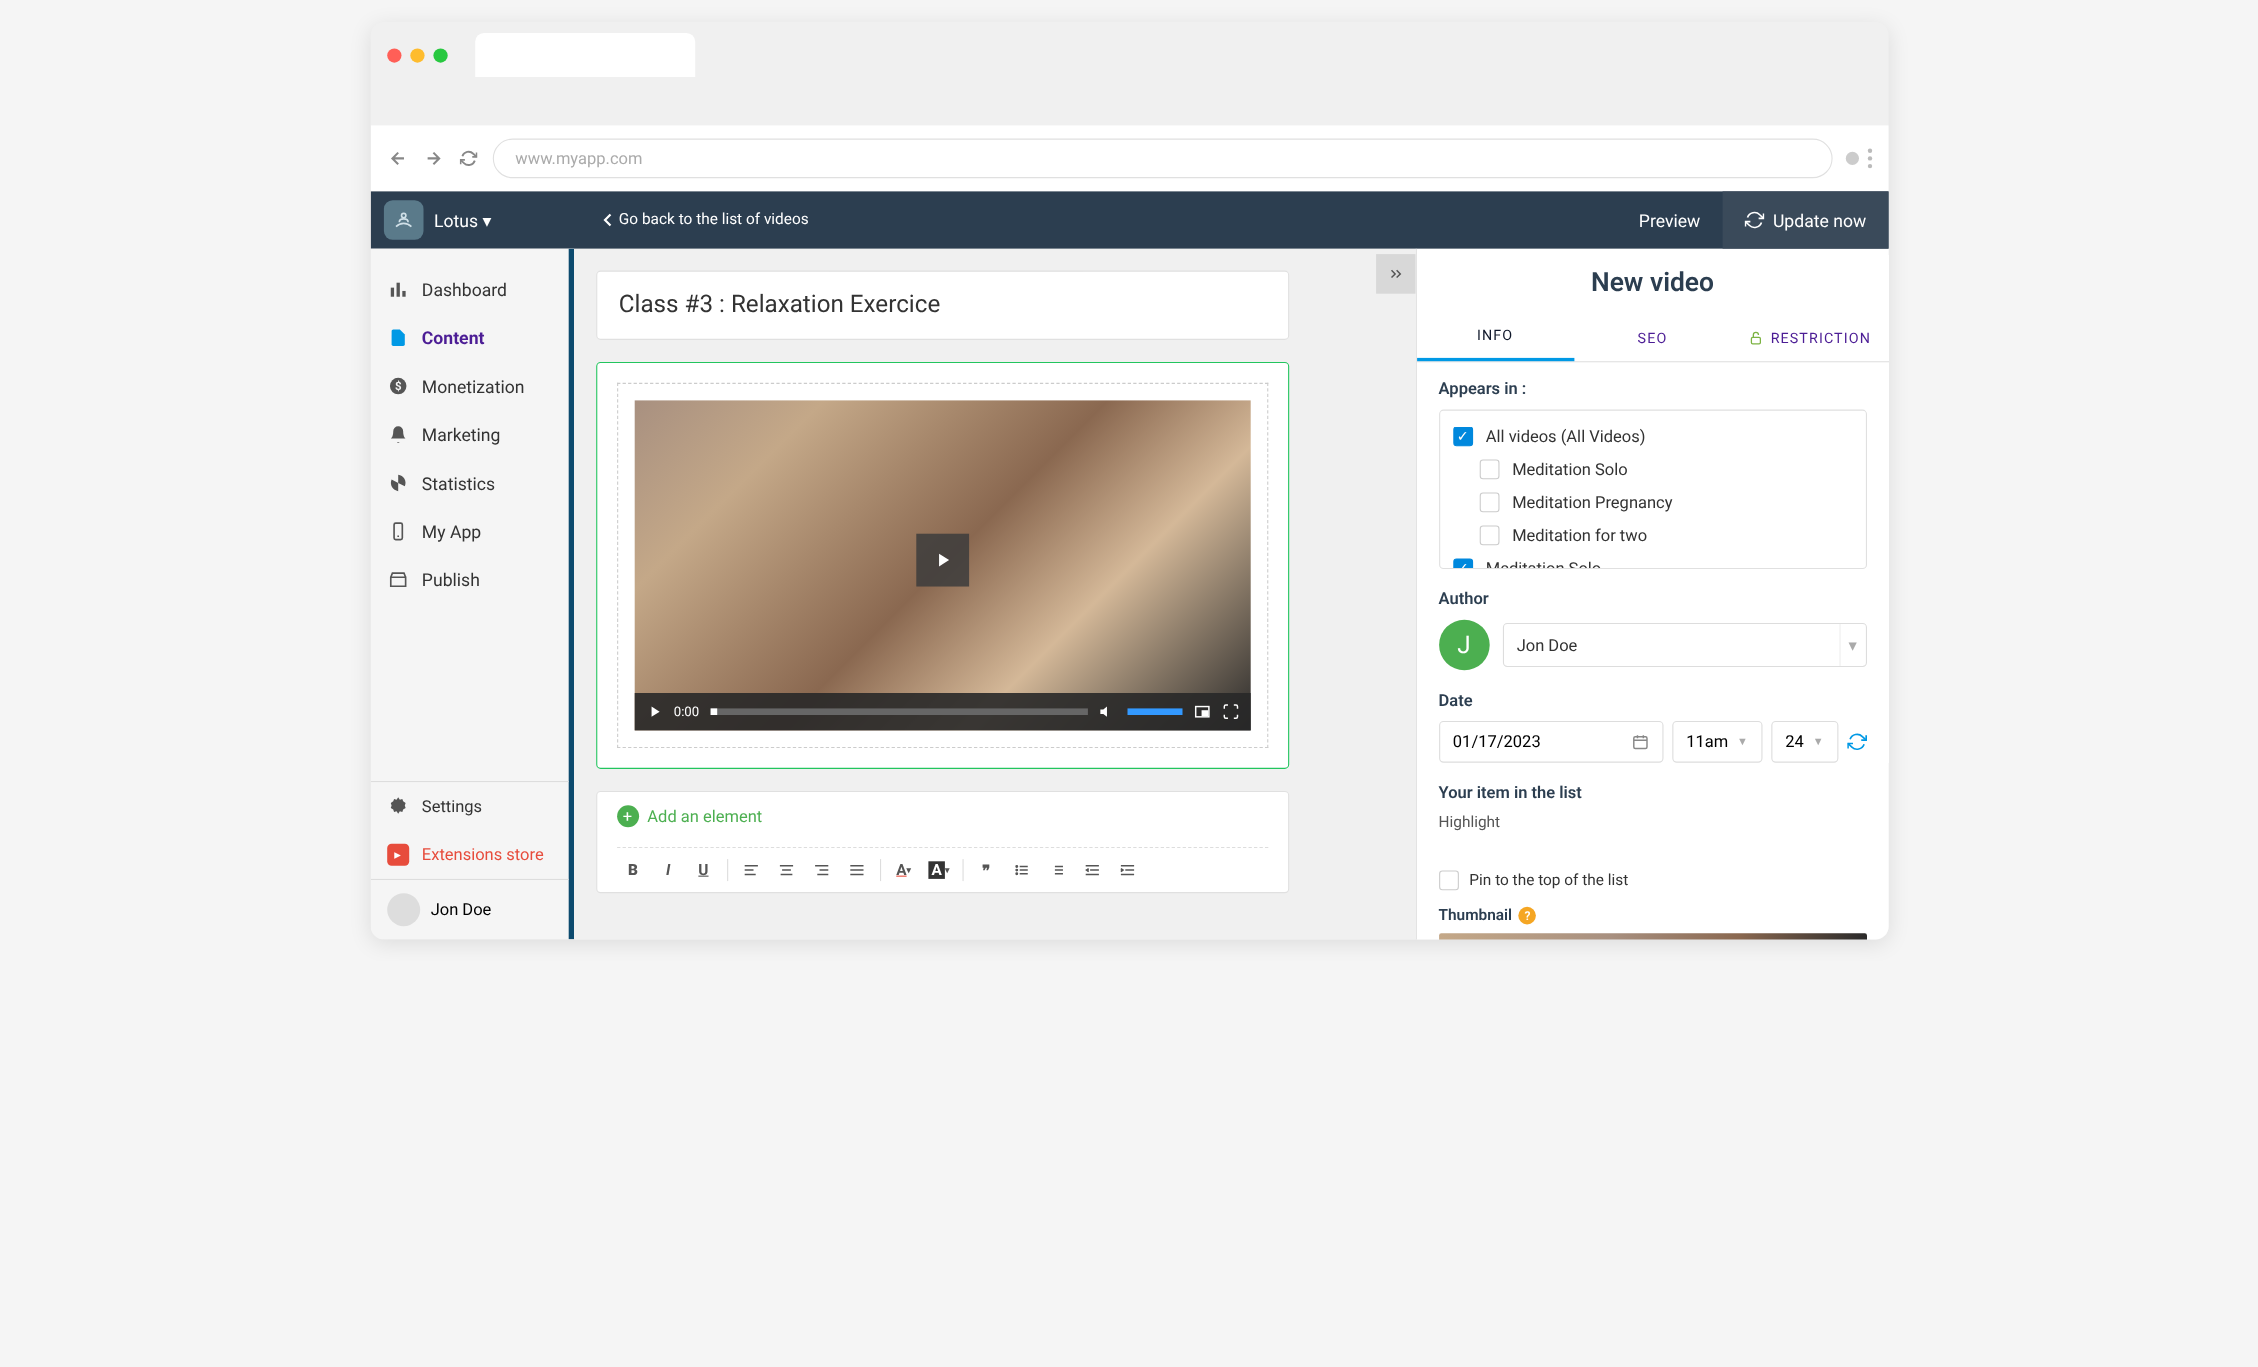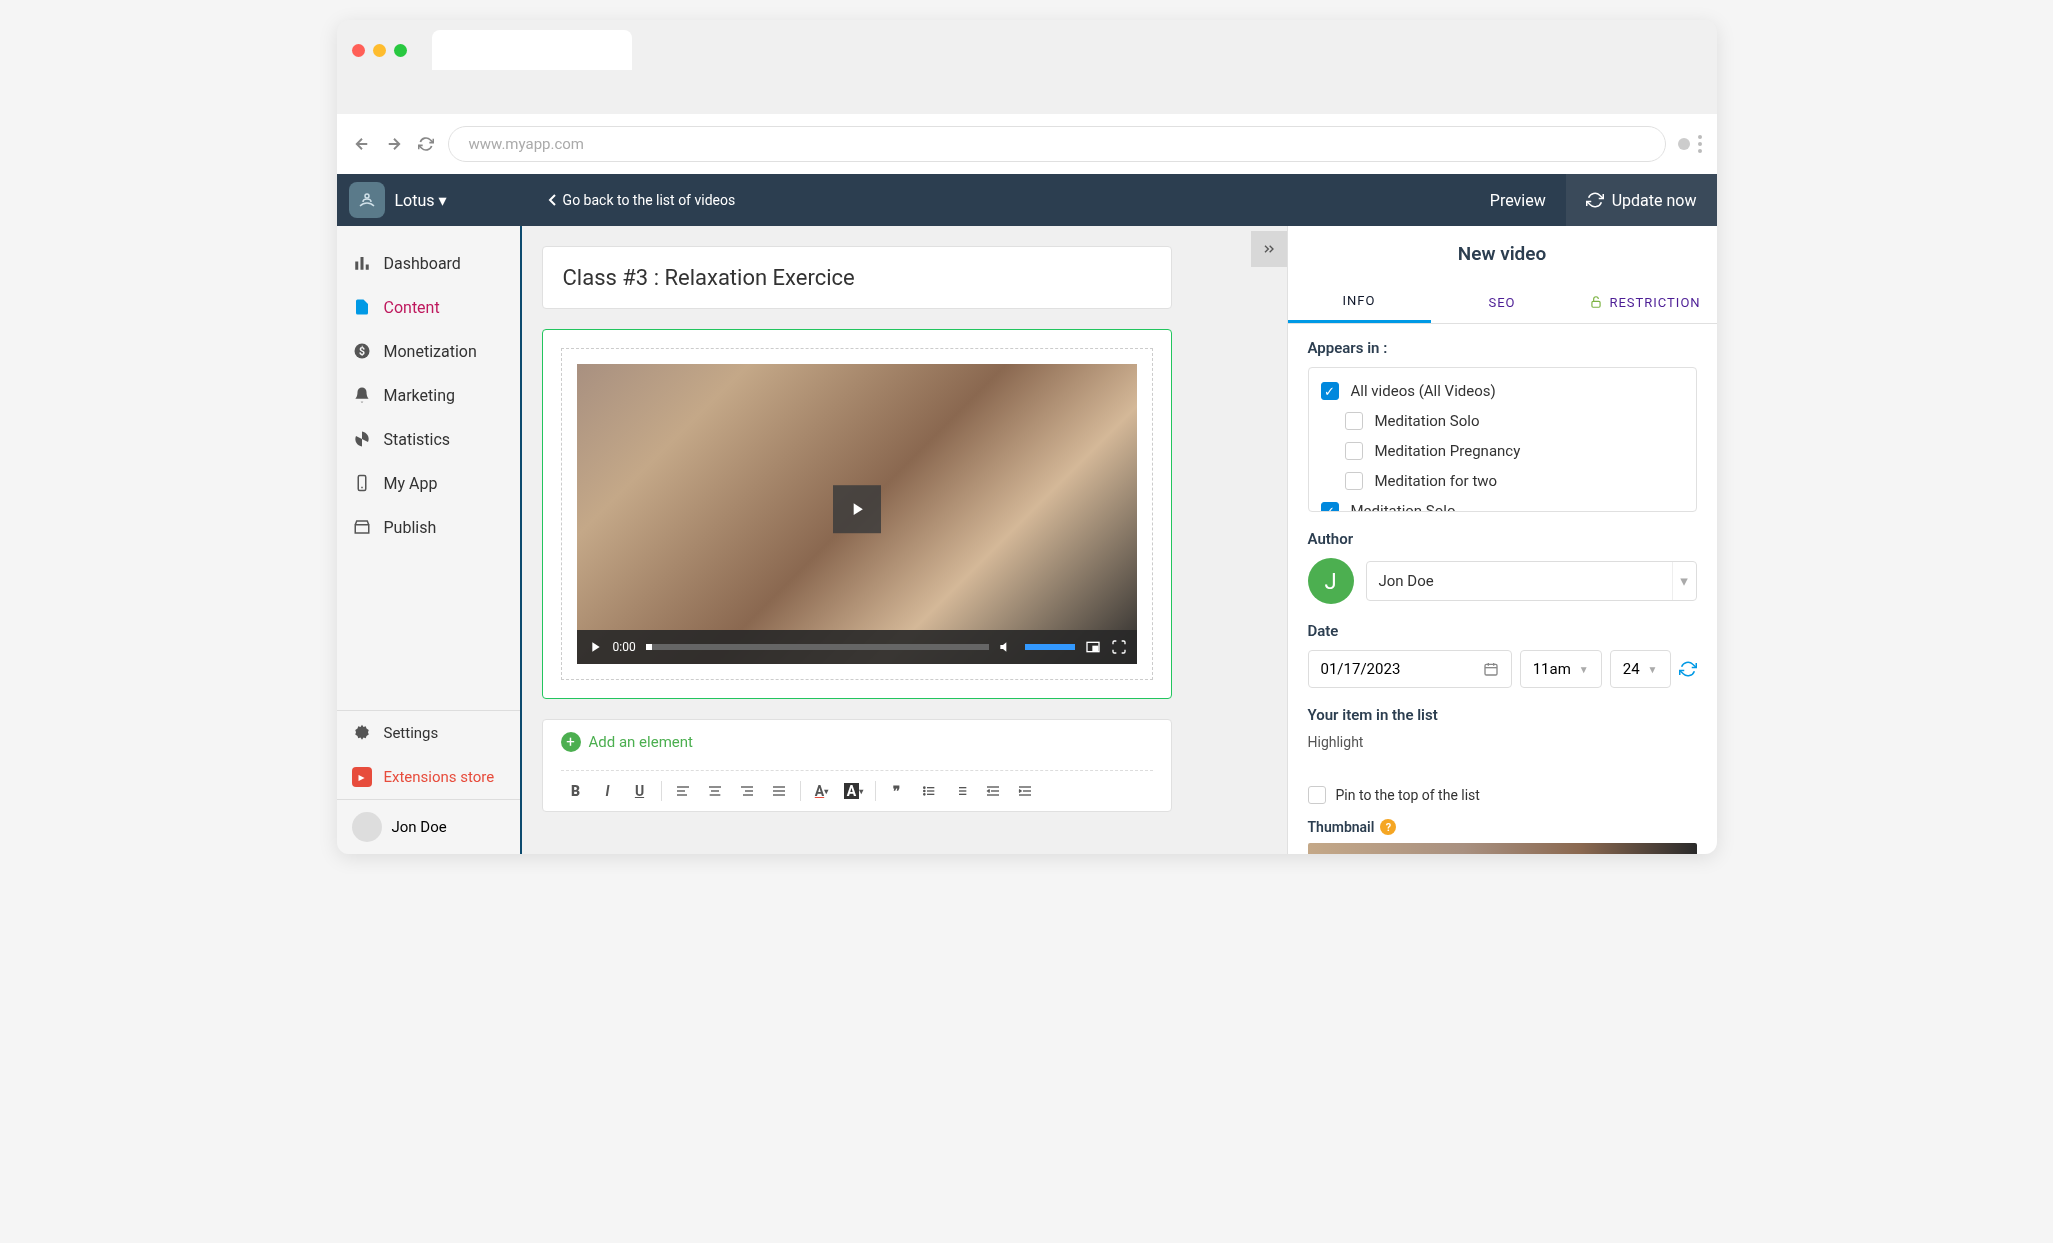--- a/index.html
+++ b/index.html
@@ -24,24 +24,24 @@
 .app { display: flex; flex-direction: column; height: 680px; }
 .topbar { background: #2c3e50; color: #fff; display: flex; align-items: center; padding: 0 0 0 12px; height: 52px; }
 .app-logo { width: 36px; height: 36px; background: #5a7a8a; border-radius: 8px; display: flex; align-items: center; justify-content: center; font-size: 20px; color: #d0e0e8; }
 .app-name { margin-left: 10px; font-size: 16px; display: flex; align-items: center; gap: 4px; }
 .back-link { margin-left: 100px; display: flex; align-items: center; gap: 6px; font-size: 14px; cursor: pointer; }
 .topbar-spacer { flex: 1; }
 .preview-btn { font-size: 16px; padding: 0 20px; cursor: pointer; }
 .update-btn { background: #3a4a5a; height: 52px; display: flex; align-items: center; gap: 8px; padding: 0 20px; font-size: 16px; cursor: pointer; }
 
 .body-row { display: flex; flex: 1; overflow: hidden; }
-.sidebar { width: 185px; background: #f5f5f5; border-right: 2px solid #0c4a6e; display: flex; flex-direction: column; }
+.sidebar { width: 185px; background: #f5f5f5; border-right: 5px solid #0c4a6e; display: flex; flex-direction: column; }
 .nav-list { flex: 1; padding-top: 15px; }
 .nav-item { display: flex; align-items: center; gap: 12px; padding: 12px 15px; font-size: 16px; color: #333; cursor: pointer; }
-.nav-item.active { color: #be185d; font-weight: 400; }
+.nav-item.active { color: #4c1d95; font-weight: 700; }
 .nav-icon { width: 20px; height: 20px; display: flex; align-items: center; justify-content: center; color: #555; }
 .nav-item.active .nav-icon { color: #0099e5; }
 .sidebar-bottom { border-top: 1px solid #ddd; }
 .sidebar-bottom .nav-item { font-size: 15px; }
 .ext-store { color: #e74c3c; }
 .ext-icon { background: #e74c3c; color: #fff; border-radius: 4px; width: 20px; height: 20px; font-size: 12px; display: flex; align-items: center; justify-content: center; }
 .user-row { border-top: 1px solid #ddd; display: flex; align-items: center; gap: 10px; padding: 12px 15px; font-size: 15px; }
 .avatar { width: 30px; height: 30px; background: #ddd; border-radius: 50%; }
 
 .main { flex: 1; background: #f0f0f0; padding: 20px; overflow: hidden; position: relative; }
@@ -56,21 +56,21 @@
 .progress-fill { position: absolute; left: 0; top: 0; height: 100%; width: 2%; background: #fff; }
 .volume-bar { width: 50px; height: 6px; background: #3399ff; }
 .add-element { background: #fff; border: 1px solid #e0e0e0; border-radius: 4px; padding: 12px 18px 8px; width: 630px; margin-top: 20px; display: flex; align-items: center; gap: 8px; color: #4caf50; font-size: 15px; flex-direction: column; align-items: flex-start; }
 .add-row { display: flex; align-items: center; gap: 8px; }
 .plus-icon { width: 20px; height: 20px; background: #4caf50; color: #fff; border-radius: 50%; display: flex; align-items: center; justify-content: center; font-size: 15px; }
 .editor-toolbar { display: flex; align-items: center; gap: 2px; padding: 8px 0 0; border-top: 1px dashed #ddd; margin-top: 10px; width: 100%; }
 .tb-btn { width: 30px; height: 24px; display: flex; align-items: center; justify-content: center; color: #555; font-weight: bold; font-size: 14px; cursor: pointer; }
 .tb-sep { width: 1px; height: 20px; background: #ddd; margin: 0 4px; }
 
 .right-panel { width: 430px; background: #fff; border-left: 1px solid #e0e0e0; display: flex; flex-direction: column; overflow-y: auto; }
-.panel-title { text-align: center; font-size: 19px; font-weight: 600; color: #2c3e50; padding: 16px 0; }
+.panel-title { text-align: center; font-size: 24px; font-weight: 600; color: #2c3e50; padding: 16px 0; }
 .panel-tabs { display: flex; border-bottom: 1px solid #e0e0e0; }
 .panel-tab { flex: 1; text-align: center; padding: 12px; font-size: 13px; letter-spacing: 1px; color: #4c1d95; cursor: pointer; display: flex; align-items: center; justify-content: center; gap: 6px; }
 .panel-tab.active { color: #0f172a; font-weight: 400; border-bottom: 3px solid #0099e5; }
 .panel-body { padding: 15px 20px; }
 .section-label { font-weight: 600; color: #2c3e50; font-size: 15px; margin-bottom: 10px; }
 .category-box { border: 1px solid #e0e0e0; border-radius: 4px; padding: 8px 0; margin-bottom: 18px; max-height: 145px; overflow-y: auto; }
 .cat-item { display: flex; align-items: center; gap: 12px; padding: 6px 12px; font-size: 15px; color: #333; }
 .cat-item.indent { padding-left: 36px; }
 .checkbox { width: 18px; height: 18px; border: 1px solid #ccc; border-radius: 3px; cursor: pointer; }
 .checkbox.checked { background: #0088dd; border-color: #0088dd; display: flex; align-items: center; justify-content: center; color: #fff; font-size: 13px; }

